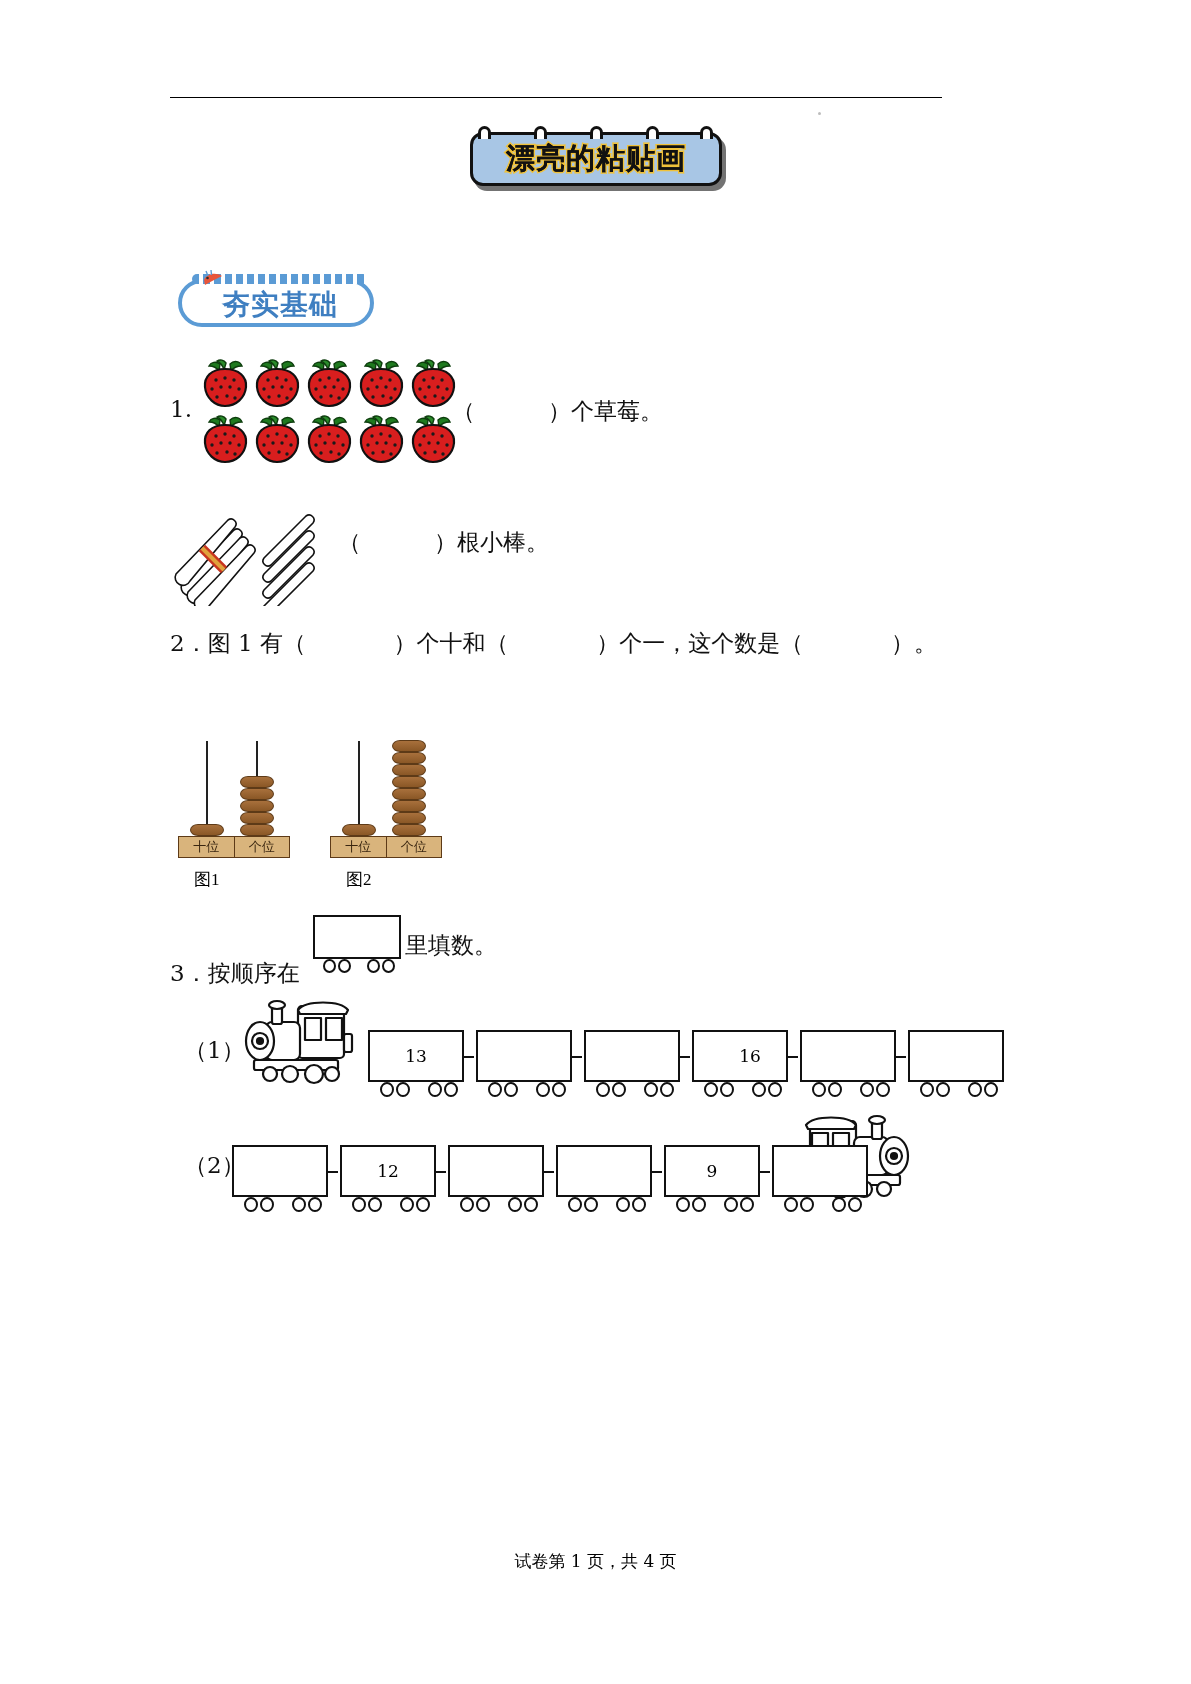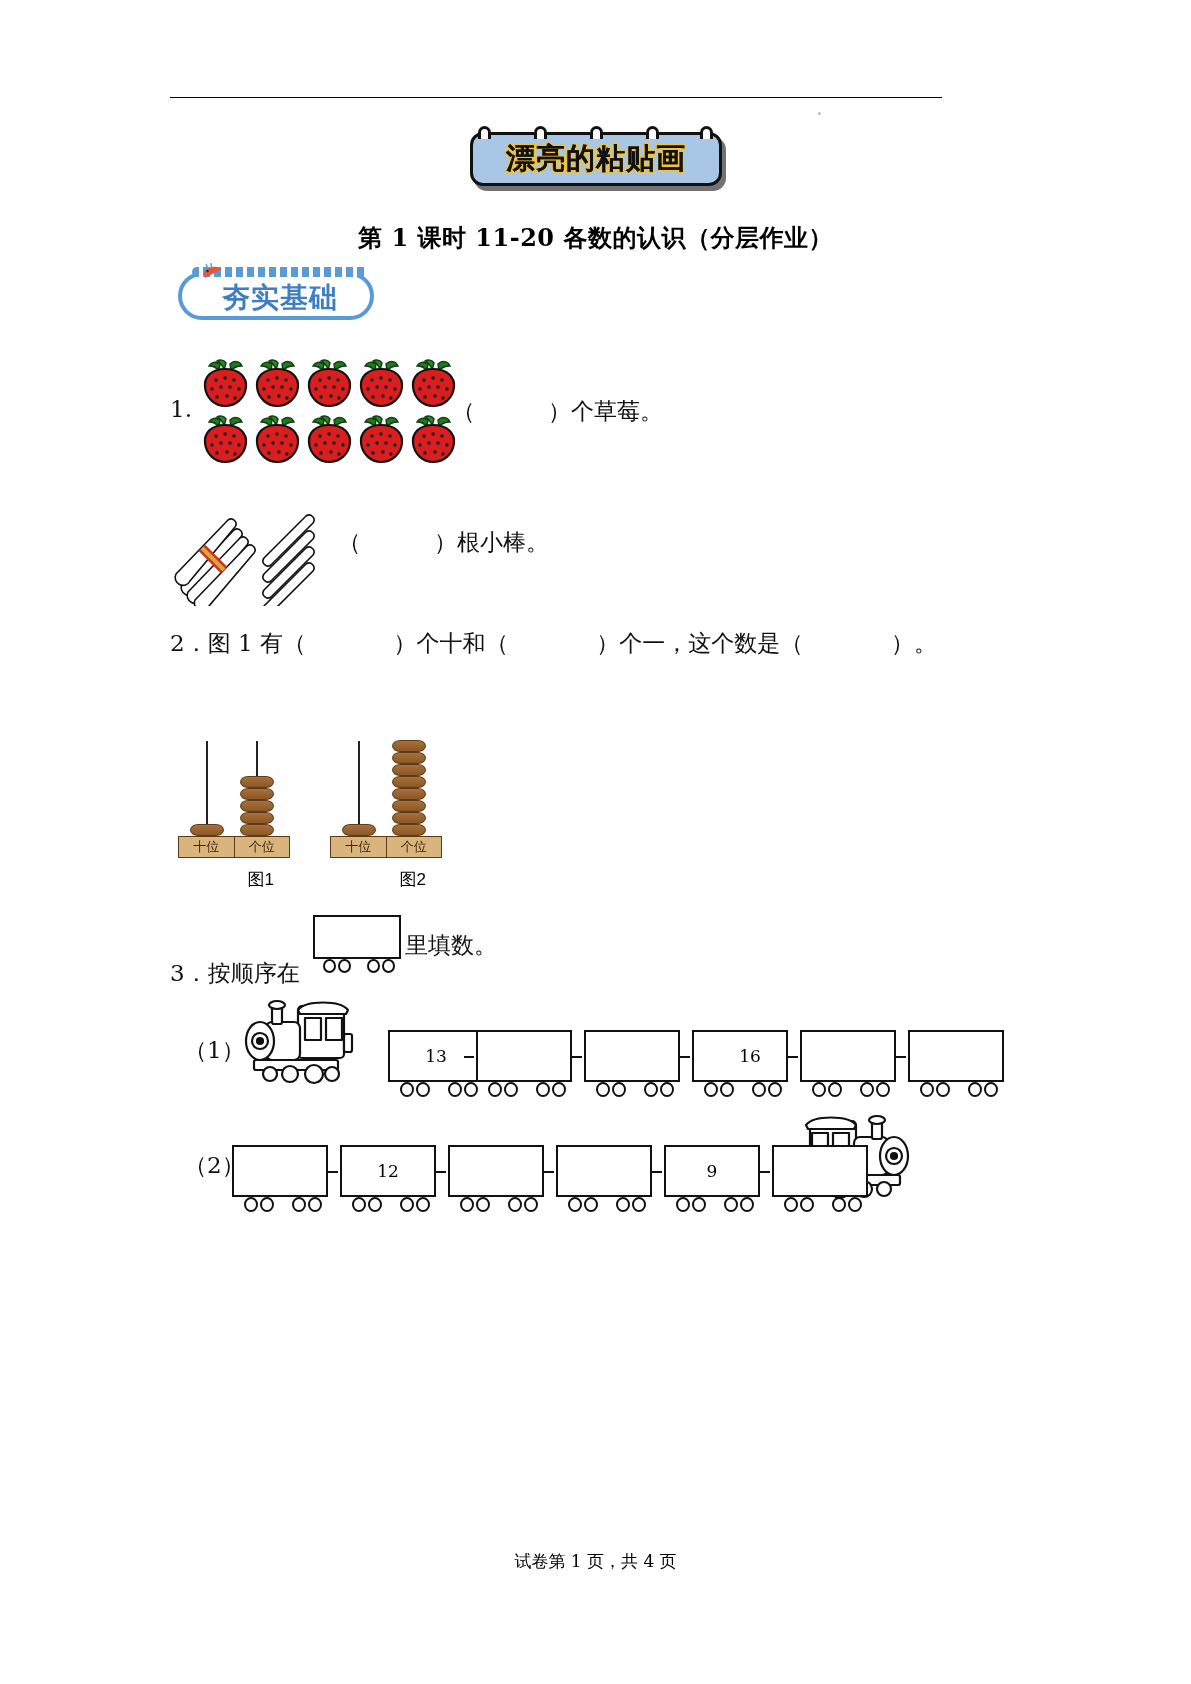--- a/index.html
+++ b/index.html
@@ -49,21 +49,21 @@
   
   .subtitle{
     position:absolute; left:0; top:222px; width:1191px;
     text-align:center; font-size:24px; font-weight:bold;
     font-family:"DejaVu Serif","Liberation Serif",serif;
     letter-spacing:.5px;
   }
 
   
   .sec-badge{
-    position:absolute; left:178px; top:272px; width:196px; height:48px;
+    position:absolute; left:178px; top:279px; width:196px; height:48px;
     border:4px solid #5b9bd5; border-radius:24px; background:#fff;
   }
   .sec-badge .dashtop{
     position:absolute; left:10px; top:-9px; width:176px; height:10px;
     background:repeating-linear-gradient(90deg,#5b9bd5 0 7px, #ffffff 7px 11px);
     border-radius:5px;
   }
   .sec-badge .birdie{
     position:absolute; left:20px; top:-16px; width:22px; height:20px;
   }
@@ -99,22 +99,22 @@
   .abacus .base{
     position:absolute; left:0; bottom:0; width:112px; height:22px;
     background:#d9b47c; border:1.5px solid #5d3a17; display:flex;
   }
   .abacus .base .cell{
     flex:1; display:flex; align-items:center; justify-content:center;
     font-size:13px; color:#3a2610; font-family:"DejaVu Serif","Liberation Serif",serif;
   }
   .abacus .base .cell + .cell{ border-left:1.5px solid #5d3a17; }
   .fig-cap{
-    position:absolute; font-size:17px; text-align:right; width:80px;
-    font-family:Liberation Sans, sans-serif;
+    position:absolute; font-size:17px; text-align:left; width:80px;
+    font-family:Liberation Serif, serif;
   }
 
   
   .car{
     position:absolute; width:96px; height:52px;
     border:2px solid #111; background:#fff;
     display:flex; align-items:center; justify-content:center;
     font-size:17px; font-family:"DejaVu Serif","Liberation Serif",serif;
   }
   .car .wheels{
@@ -154,21 +154,20 @@
     <div class="banner-holes">
       <i style="left:0px"></i>
         <i style="left:56px"></i>
         <i style="left:112px"></i>
       <i style="left:168px"></i>
         <i style="left:222px"></i>
     </div>
     <div class="banner-title">漂亮的粘贴画</div>
   </div>
 
-  <div class="subtitle">第 1 课时  11-20 各数的认识（分层作业）</div>
 
   <div class="sec-badge">
     <div class="dashtop"></div>
     <div class="birdie">
       <svg width="22" height="20" viewBox="0 0 22 20">
         <path d="M2 13 C5 6, 14 5, 20 9 C14 12, 8 15, 3 18 Z" fill="#e8553a"></path>
         <path d="M4 4 L6 9 M9 3 L9.5 8" stroke="#5b9bd5" stroke-width="1.4"></path>
         <circle cx="5.5" cy="11" r="1.3" fill="#2e2e2e"></circle>
       </svg>
     </div>
@@ -450,21 +449,21 @@
         <rect x="36" y="10" width="10" height="18" rx="2"></rect>
         <ellipse cx="41" cy="9" rx="8" ry="4"></ellipse>
         <rect x="18" y="64" width="84" height="10" rx="2"></rect>
         <circle cx="34" cy="78" r="7"></circle>
             <circle cx="54" cy="78" r="8"></circle>
         <circle cx="78" cy="78" r="9"></circle>
             <circle cx="96" cy="78" r="7"></circle>
         <rect x="108" y="38" width="8" height="18" rx="2"></rect>
       </g>
     </svg></div>
-      <div class="car" style="left: 368px; top: 1030px; margin-left: 20px;">13<div class="wheels">
+      <div class="car" style="left: 368px; top: 1030px;">13<div class="wheels">
           <i style="left:0"></i>
           <i style="left:16px"></i>
           <i style="left:48px"></i>
           <i style="left:64px"></i>
         </div></div>
       <div class="coupler" style="left: 464px; top: 1056px;"></div>
       <div class="car" style="left: 476px; top: 1030px;">
         <div class="wheels">
           <i style="left:0"></i>
           <i style="left:16px"></i>

